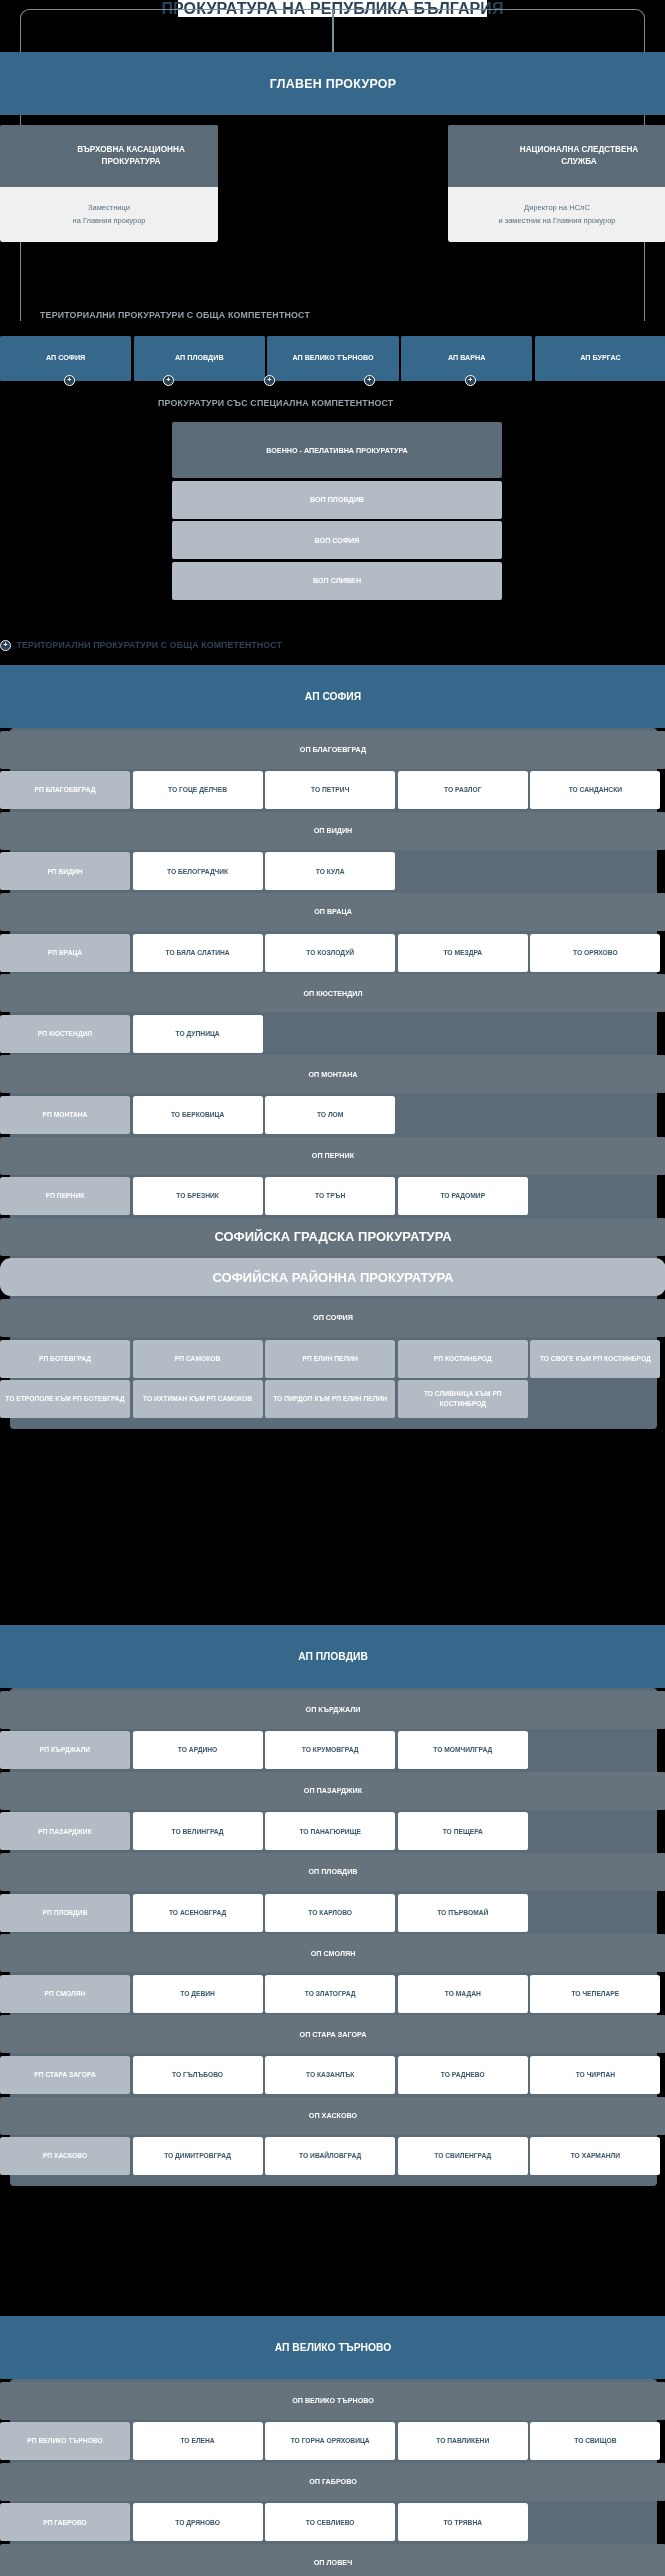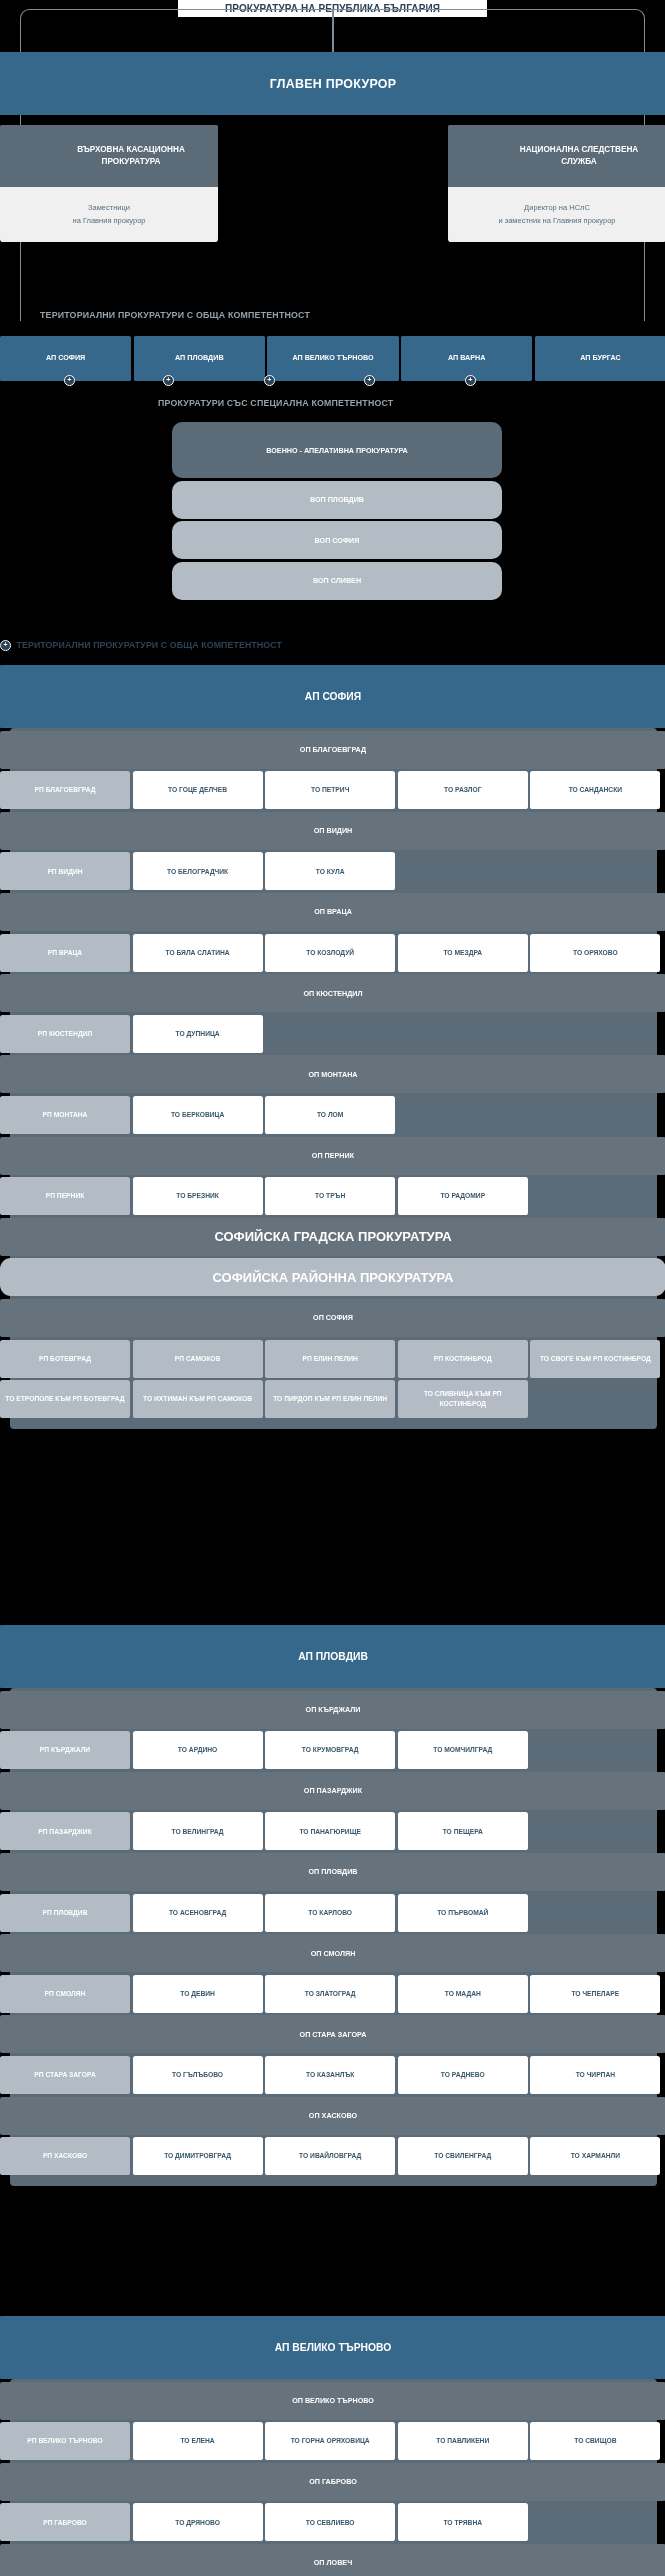--- a/index.html
+++ b/index.html
@@ -23,21 +23,21 @@
     width: 309px;
     height: 17px;
     background: #ffffff;
     display: flex;
     align-items: center;
     justify-content: center;
   }
   .title-bar span {
     color: #2b4257;
     font-weight: bold;
-    font-size: 10px;
+    font-size: 16px;
     letter-spacing: 0.1px;
     white-space: nowrap;
   }
 
   
   .top-frame {
     position: absolute;
     left: 20px;
     top: 8.8px;
     width: 625px;
@@ -177,21 +177,21 @@
     width: 330px;
     z-index: 3;
   }
   .spec-bar {
     width: 100%;
     height: 38px;
     display: flex;
     align-items: center;
     justify-content: center;
     margin-bottom: 2.6px;
-    border-radius: 10px;
+    border-radius: 2px;
     font-size: 7.2px;
     font-weight: bold;
     text-align: center;
   }
   .spec-bar.dark { background: #5b6c78; height: 56px; }
   .spec-bar.light { background: #b3bcc4; color: #ffffff; }
 
   
   .ter-heading {
     position: absolute;

